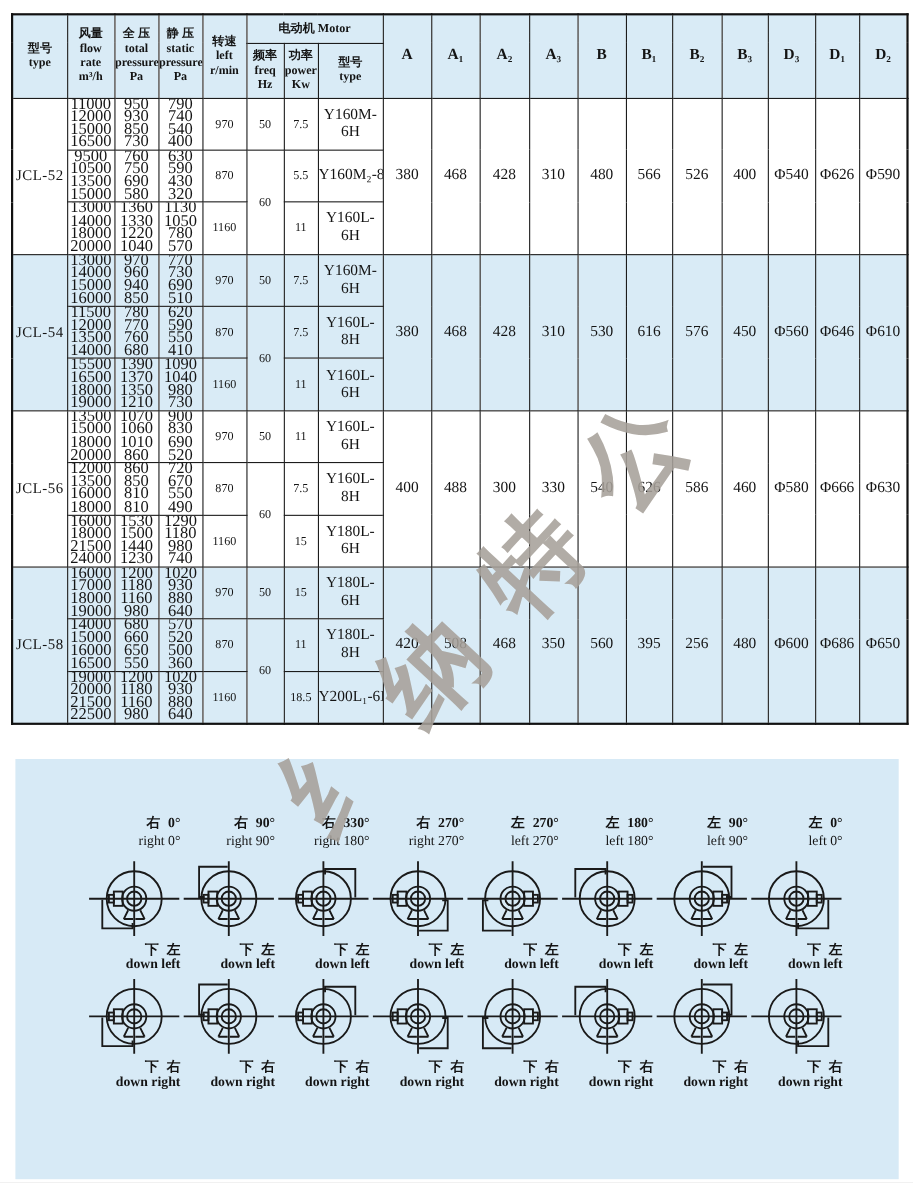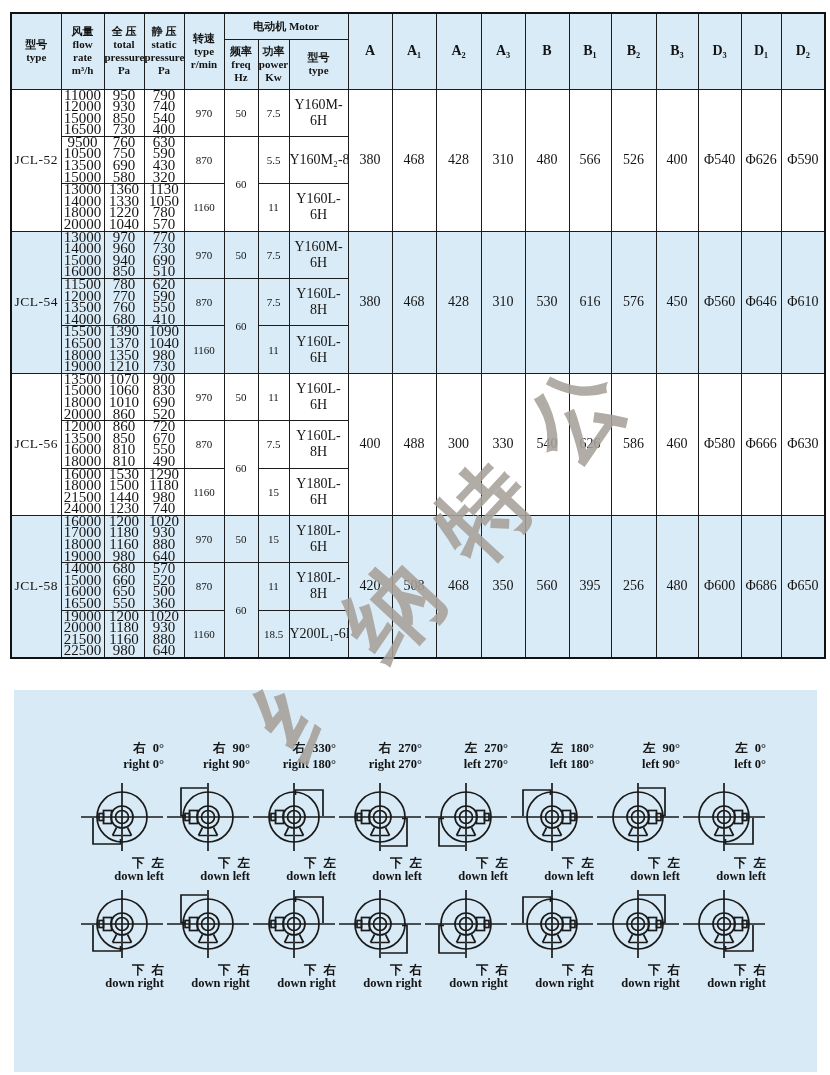--- a/index.html
+++ b/index.html
@@ -31,21 +31,21 @@
              color:#a7a19a;opacity:.88;white-space:nowrap;z-index:5;}
 
   
   #panel{position:absolute;left:14px;top:690px;width:803px;height:382px;background:#d7eaf6;}
   #panel-title{position:absolute;left:0;top:14px;width:100%;text-align:center;font-size:13.5px;}
   #panel-title .zh{font-weight:700;letter-spacing:1px;}
   #panel-title .en{font-weight:600;word-spacing:12px;margin-left:14px;}
   #fan-grid{position:absolute;left:66px;top:52px;width:671px;
             display:grid;grid-template-columns:repeat(8,1fr);column-gap:2px;text-align:right;}
   .angle-zh{font-size:12.5px;font-weight:700;word-spacing:4px;height:16px;}
-  .angle-en{font-size:12.5px;font-weight:700;height:18px;}
+  .angle-en{font-size:12.5px;font-weight:400;height:18px;}
   .fan{display:block;margin:2px auto 0;}
   .pos-zh{font-size:12.5px;font-weight:700;word-spacing:4px;margin-top:1px;}
   .pos-en{font-size:12.5px;font-weight:600;margin-bottom:3px;}
   .fan-cell{line-height:1;}
   svg.fan *{stroke:#1a1a1a;stroke-width:1.7;fill:none;}
 </style>
 </head>
 <body>
 
 <div id="page">
@@ -83,21 +83,21 @@
 m³/h</td>
       <td class="hdr" rowspan="2">全 压
 total
 pressure
 Pa</td>
       <td class="hdr" rowspan="2">静 压
 static
 pressure
 Pa</td>
       <td class="hdr" rowspan="2">转速
-type
+left
 r/min</td>
       <td class="hdr" colspan="3">电动机 Motor</td>
       <td class="hdr-dim" rowspan="2">A</td>
       <td class="hdr-dim" rowspan="2">A₁</td>
       <td class="hdr-dim" rowspan="2">A₂</td>
       <td class="hdr-dim" rowspan="2">A₃</td>
       <td class="hdr-dim" rowspan="2">B</td>
       <td class="hdr-dim" rowspan="2">B₁</td>
       <td class="hdr-dim" rowspan="2">B₂</td>
       <td class="hdr-dim" rowspan="2">B₃</td>

